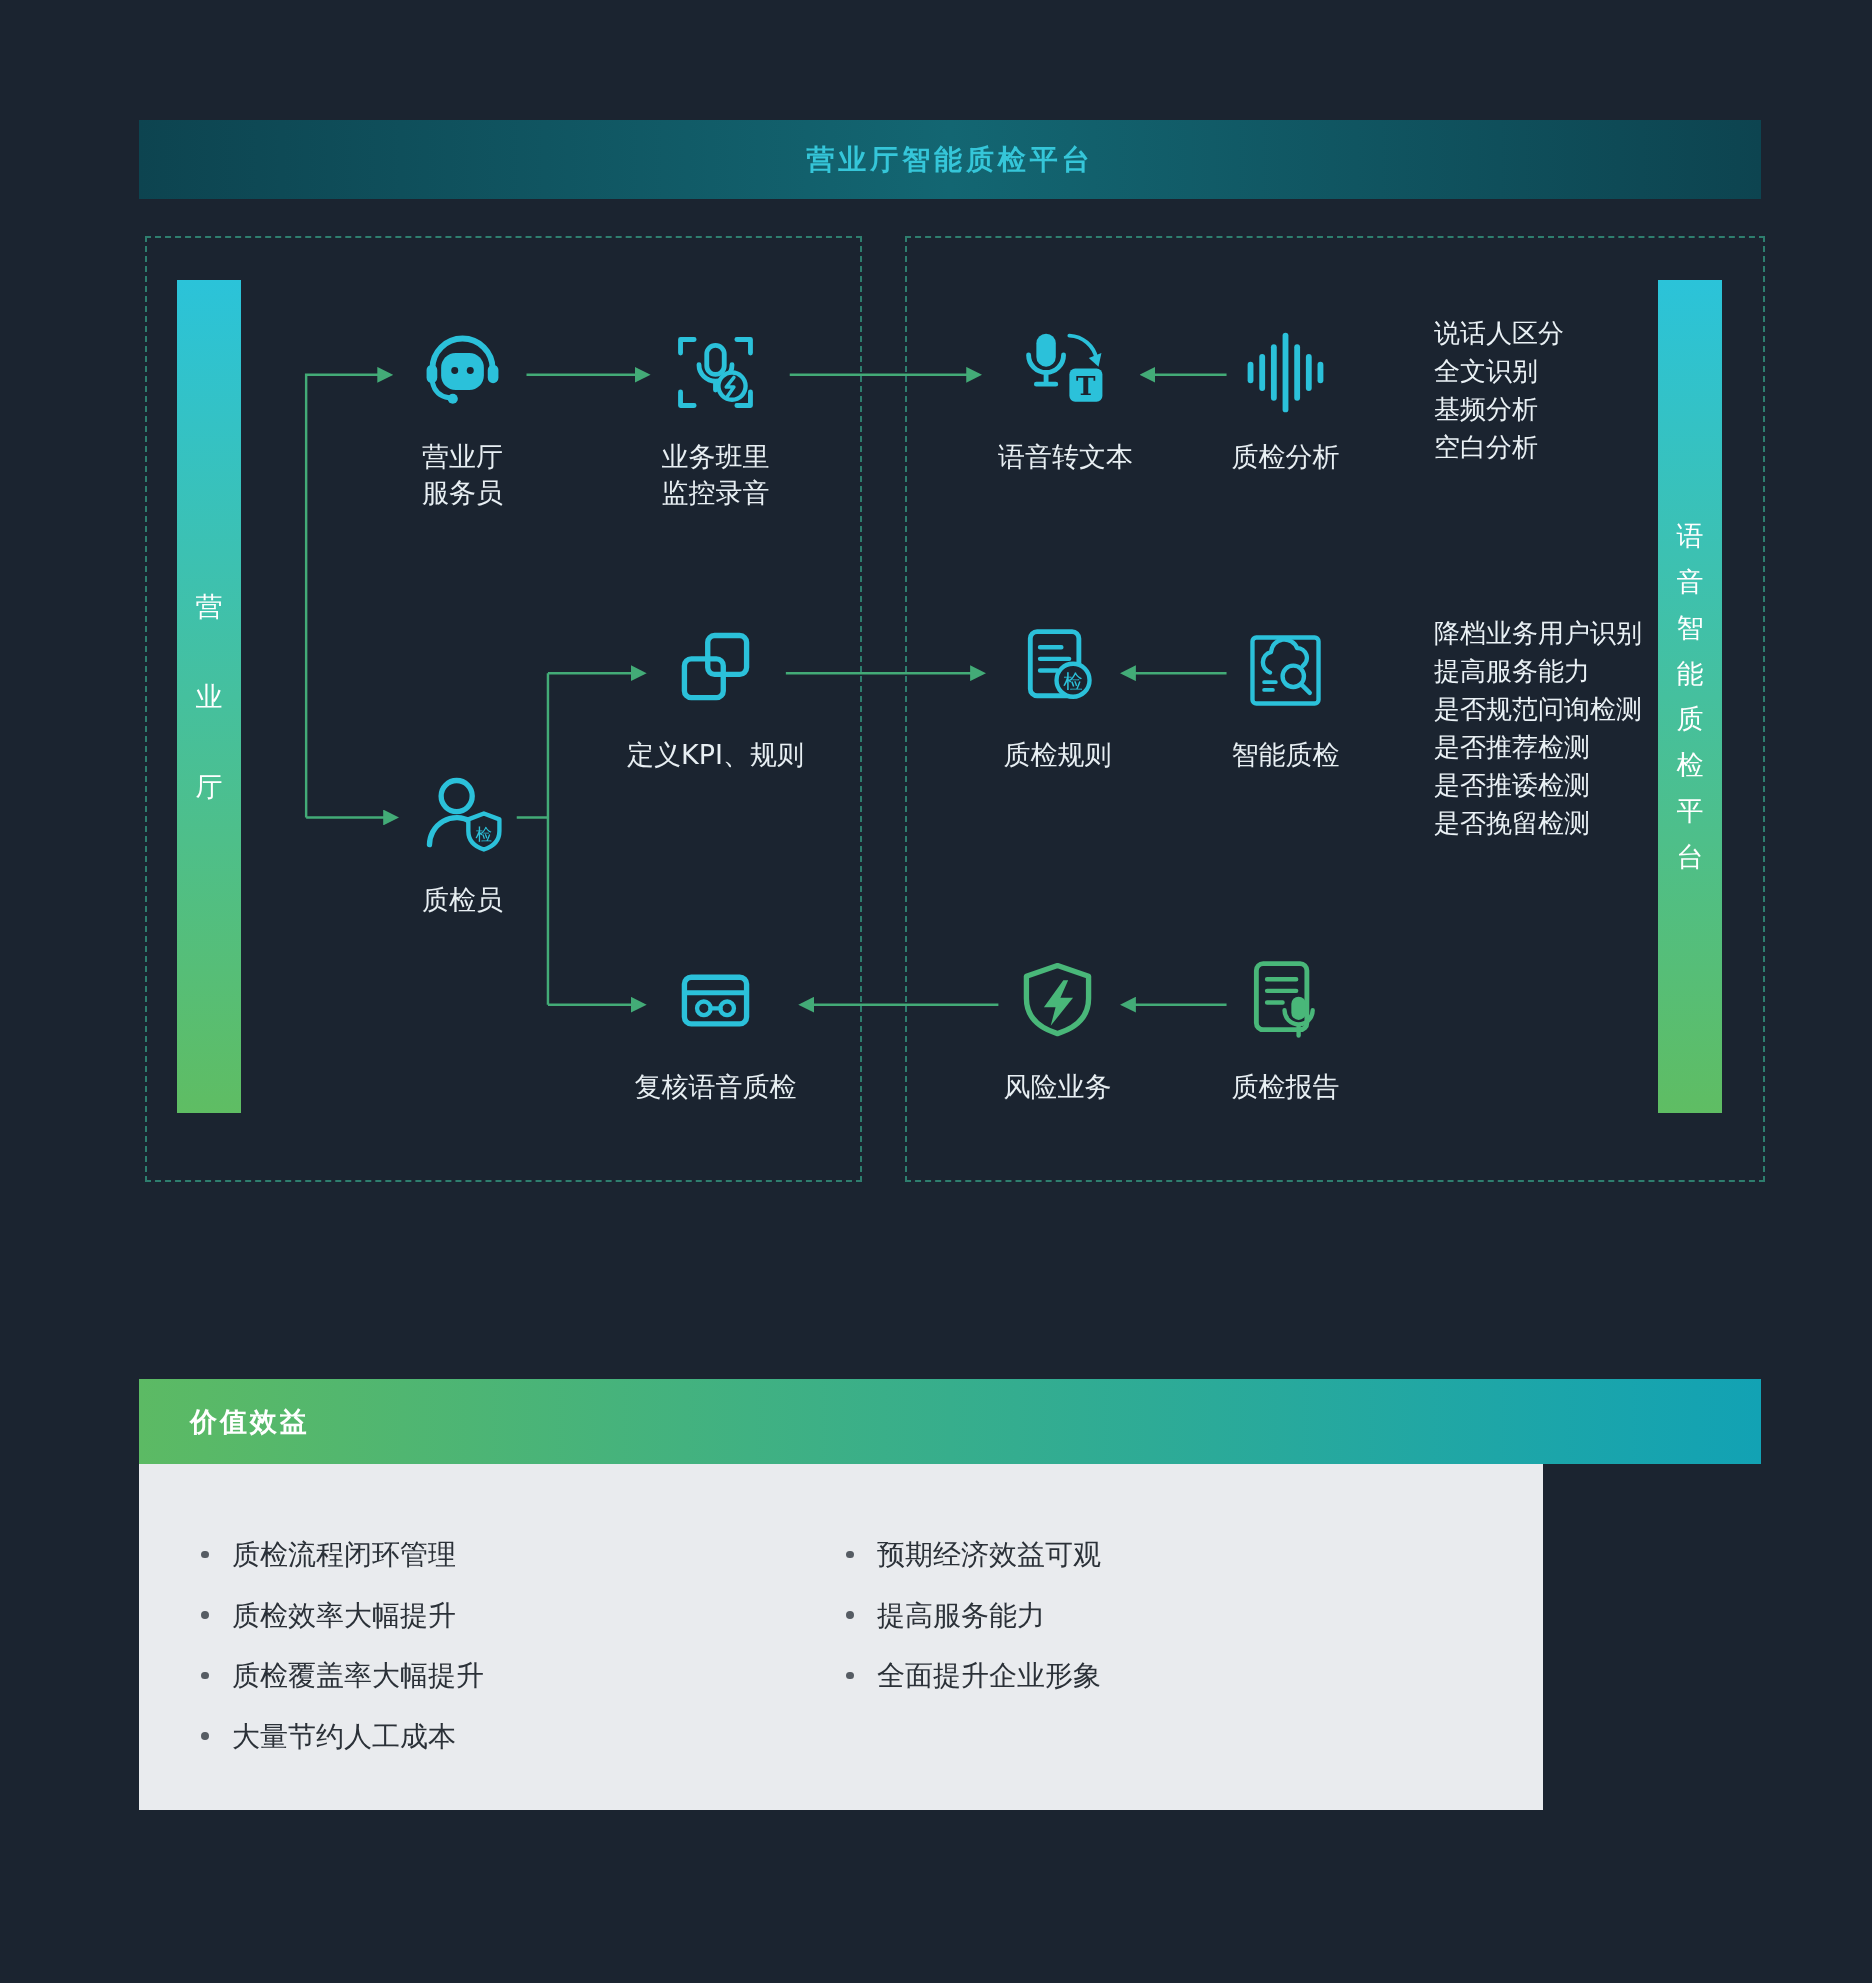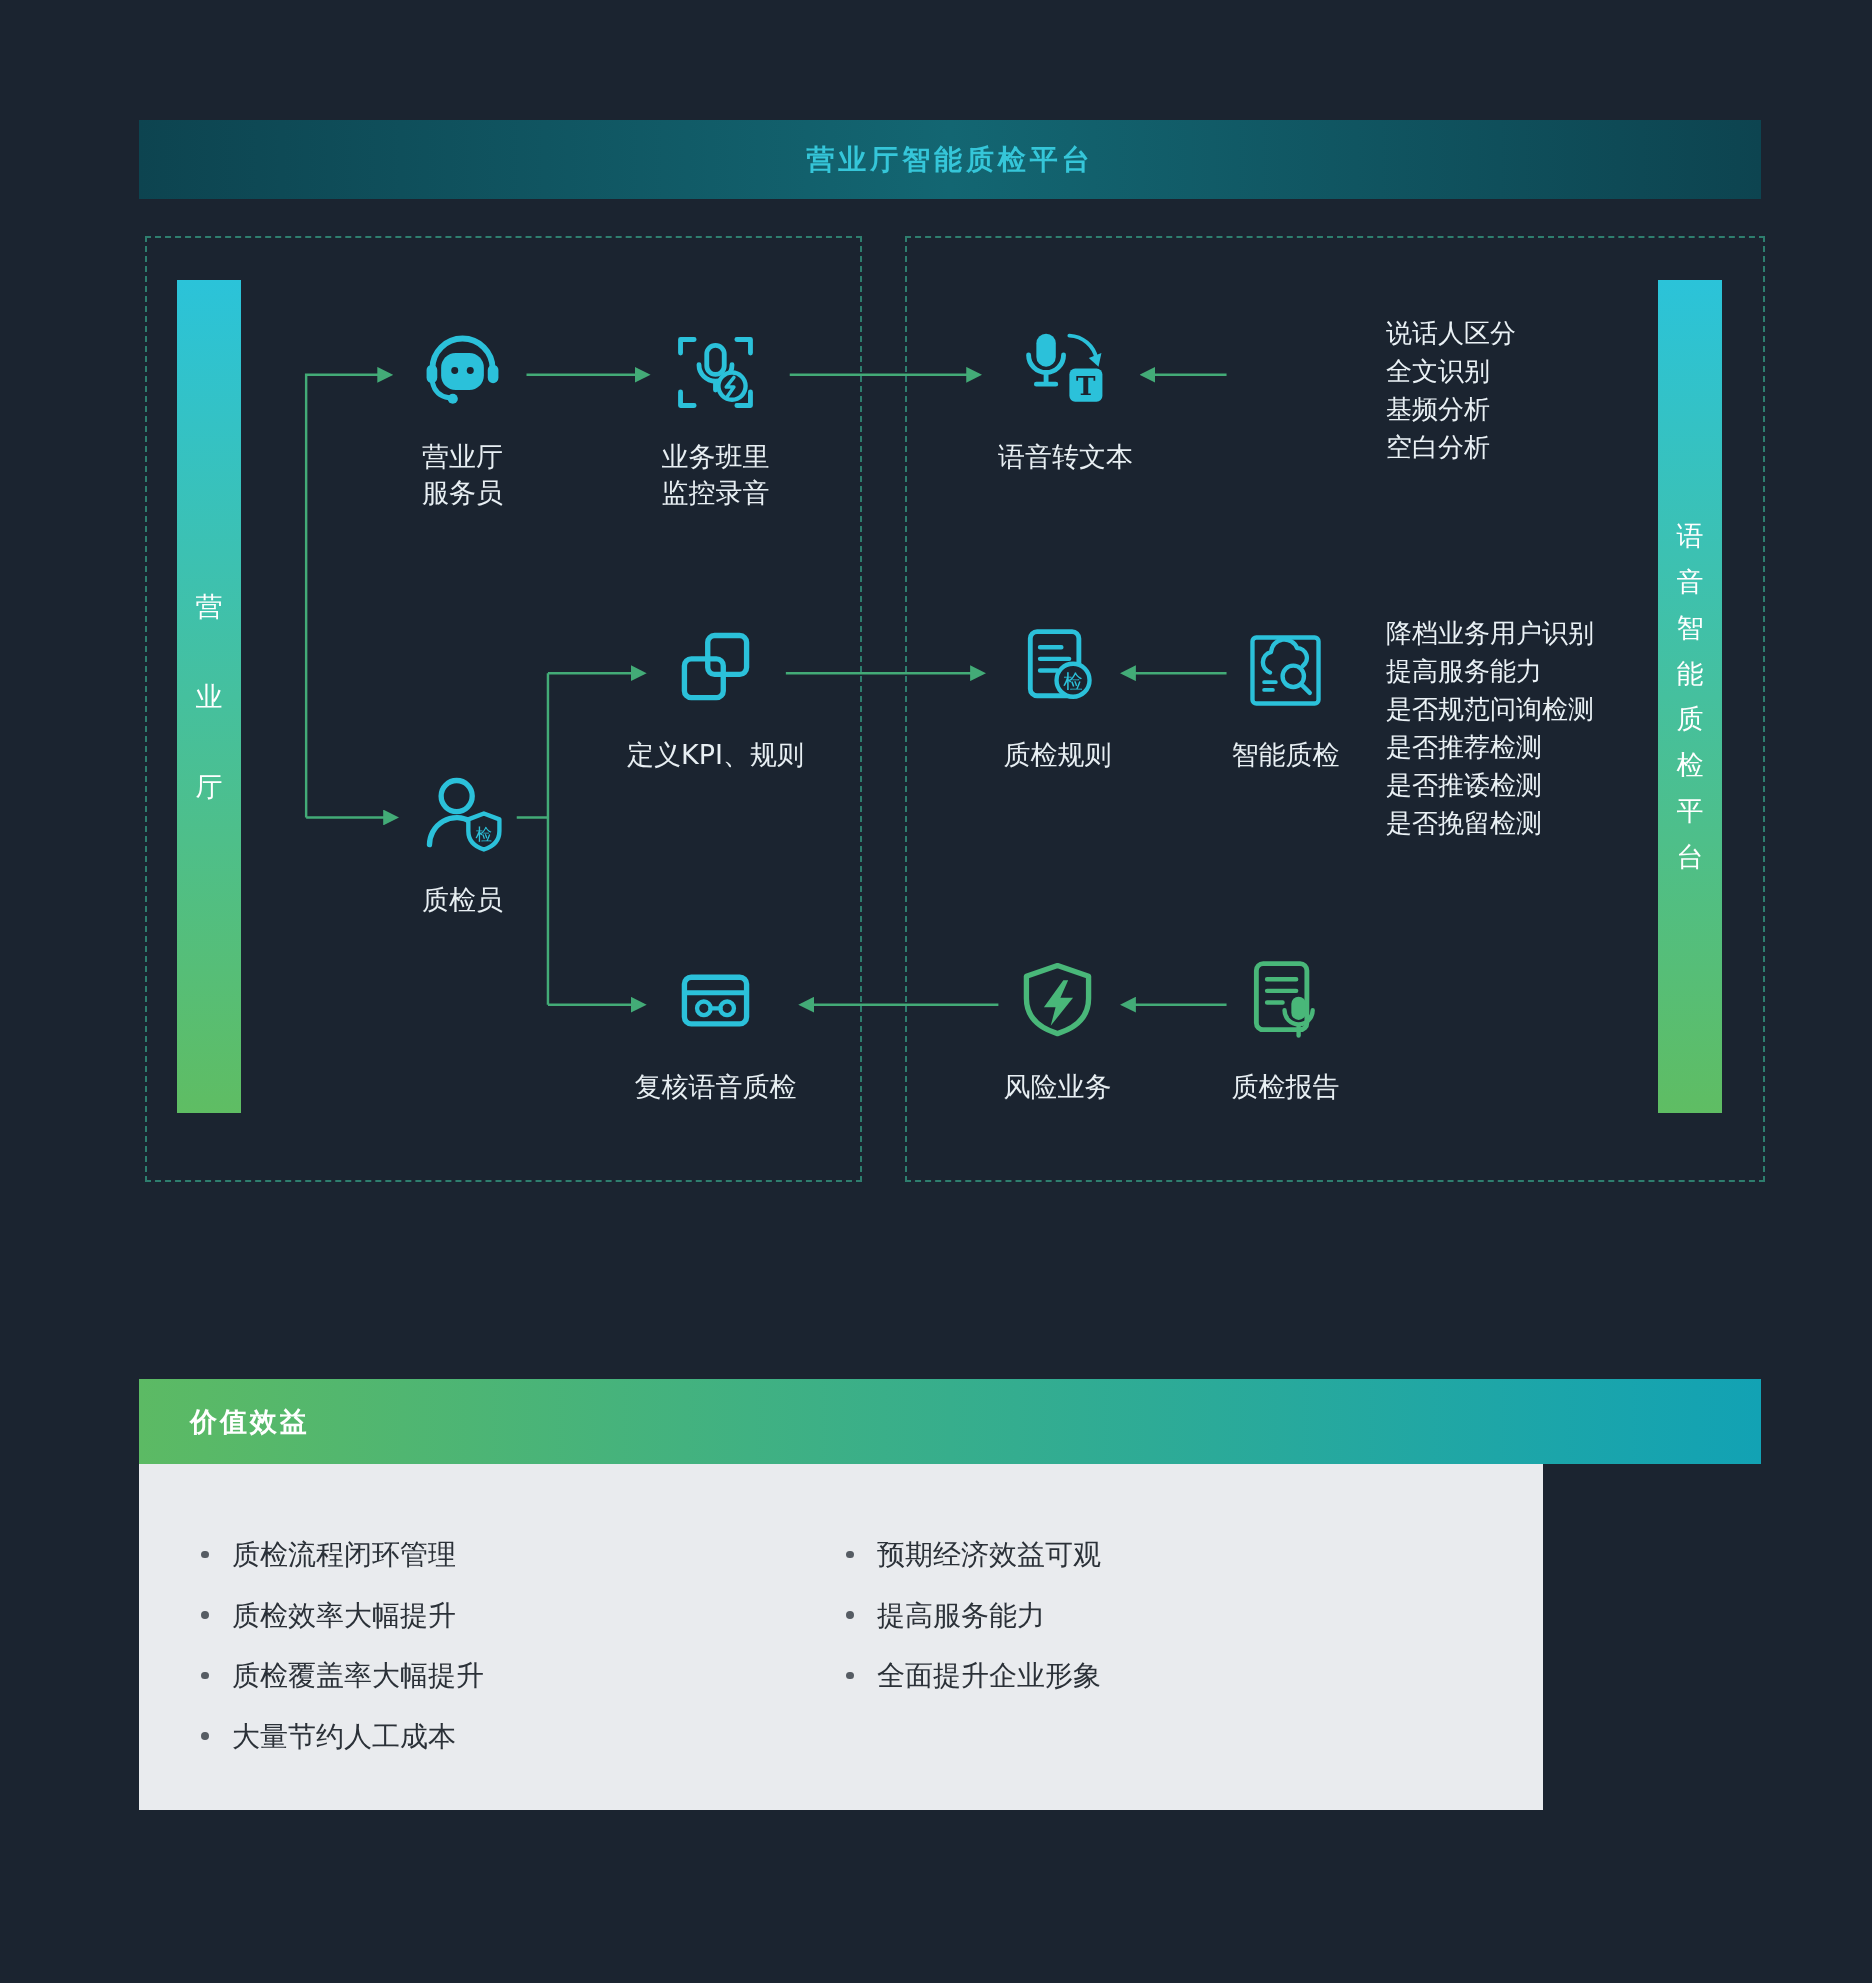--- a/index.html
+++ b/index.html
@@ -50,21 +50,21 @@
   
   .sc{stroke:var(--cyan);fill:none;stroke-linecap:round;stroke-linejoin:round;}
   .sg{stroke:var(--green);fill:none;stroke-linecap:round;stroke-linejoin:round;}
   .fc{fill:var(--cyan);}
   .fg{fill:var(--green);}
   .fbg{fill:var(--bg);}
   .tc{fill:var(--cyan);font-family:"DejaVu Sans",sans-serif;}
   .tserif{font-family:"DejaVu Serif",serif;}
   
   .feats{position:absolute;left:1386px;margin:0;padding:0;list-style:none;color:#eaf1f5;font-size:26px;}
-  .feats li{line-height:38px;}
+  .feats li{line-height:38px;margin-left:48px;}
   .feats.ftop{top:314px;}
   .feats.fmid{top:614px;}
   
   .wires{position:absolute;left:0;top:0;pointer-events:none;}
   .wire{stroke:var(--arrow);stroke-width:2.5;fill:none;}
   #arrhead path{fill:var(--arrow);}
   
   .bh{
     position:absolute;left:139px;top:1379px;width:1622px;height:85px;box-sizing:border-box;
     background:linear-gradient(90deg,#5cba64 0%,#12a2b4 100%);
@@ -166,20 +166,36 @@
       <path class="sc" stroke-width="4" d="M56 14 a30 30 0 0 1 28 24"></path>
       <path class="fc" d="M89 32 l-3 14 l-10 -9 z"></path>
       <rect class="fc" x="56" y="48" width="34" height="34" rx="6"></rect>
       <text class="fbg tserif" x="73" y="75" text-anchor="middle" font-size="27" font-weight="bold">T</text>
     </svg>
     <div class="nlabel">
       <div>语音转文本</div>
     </div>
   </div>
 
+  <div class="node n-wave">
+    <svg viewBox="0 0 104 104">
+      <g class="sc" stroke-width="6">
+        <path d="M16 44 v16"></path>
+        <path d="M28 36 v32"></path>
+        <path d="M40 26 v52"></path>
+        <path d="M52 14 v76"></path>
+        <path d="M64 26 v52"></path>
+        <path d="M76 36 v32"></path>
+        <path d="M88 44 v16"></path>
+      </g>
+    </svg>
+    <div class="nlabel">
+      <div>质检分析</div>
+    </div>
+  </div>
 
   <div class="node n-kpi">
     <svg viewBox="0 0 104 104">
       <rect class="sc" stroke-width="5.5" x="44" y="16" width="40" height="40" rx="7"></rect>
       <rect class="sc" stroke-width="5.5" x="20" y="40" width="40" height="40" rx="7"></rect>
     </svg>
     <div class="nlabel">
       <div>定义KPI、规则</div>
     </div>
   </div>

